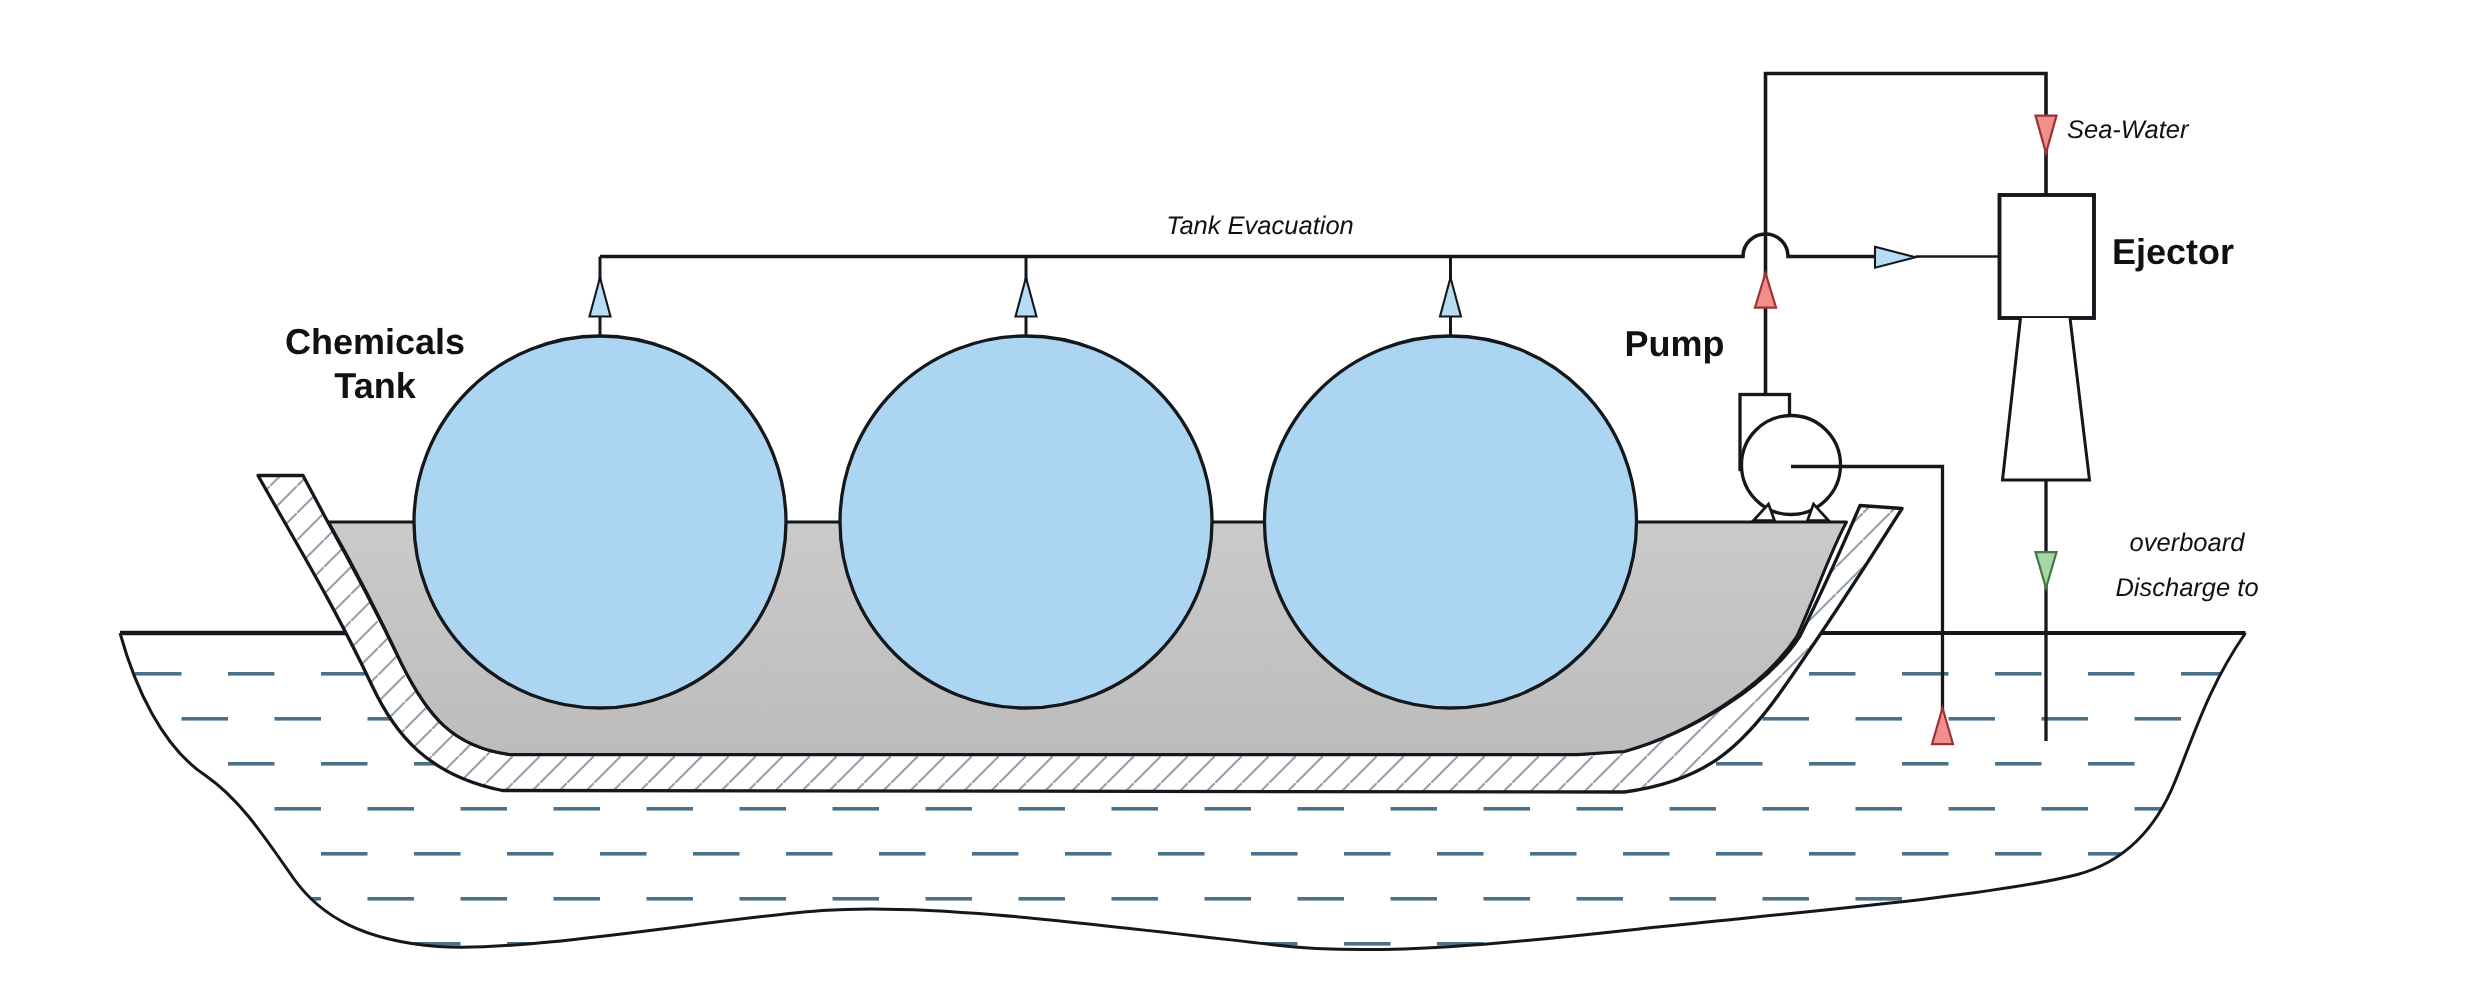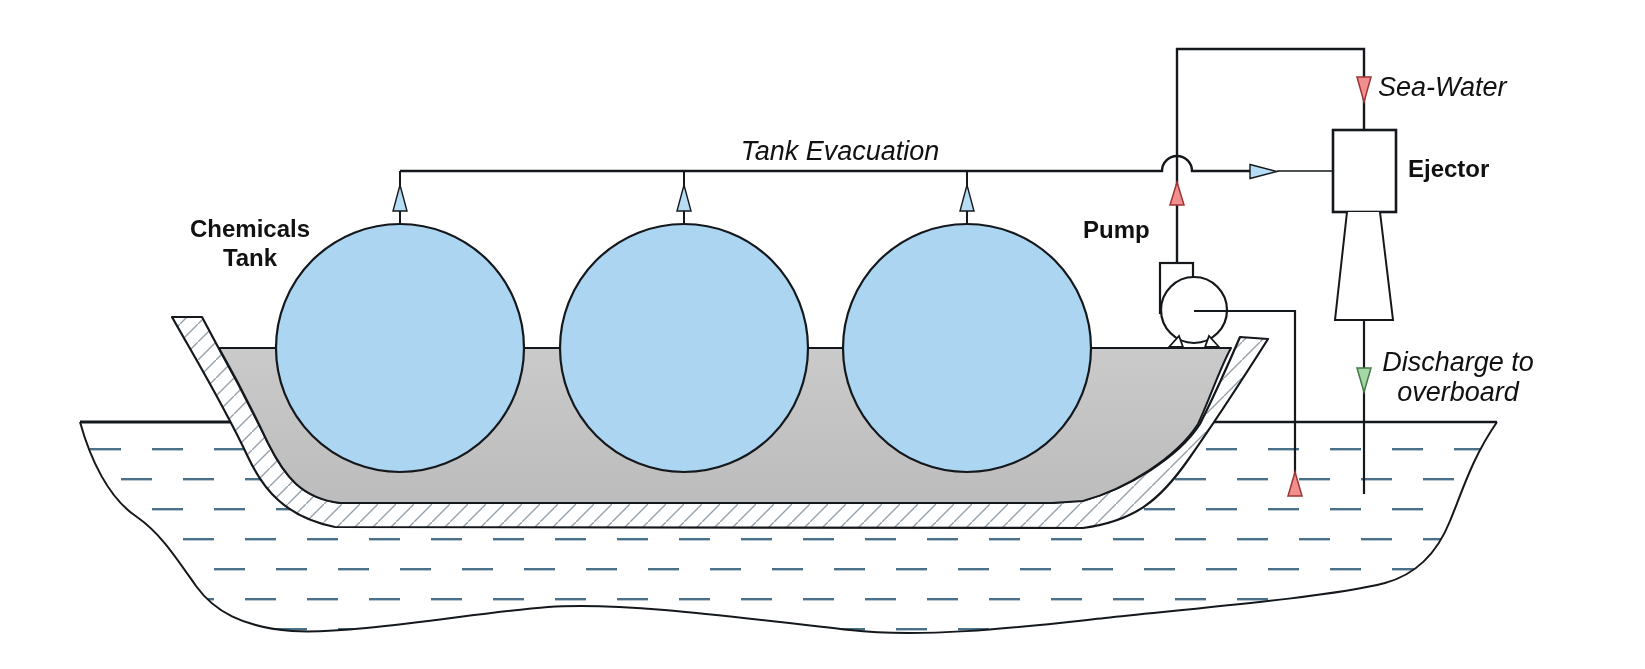--- a/index.html
+++ b/index.html
@@ -3,21 +3,21 @@
 <meta charset="utf-8">
 <style>
   html,body{margin:0;padding:0;background:#ffffff;}
   .canvas{
     position:relative;width:1645px;height:669px;background:#ffffff;
     font-family:"Liberation Sans","DejaVu Sans",sans-serif;overflow:hidden;
   }
   .canvas svg{position:absolute;left:0;top:0;}
   .lbl{position:absolute;color:#111111;white-space:nowrap;}
   .lbl-bold{font-weight:700;font-size:24px;line-height:29px;}
-  .lbl-italic{font-style:italic;font-weight:400;font-size:27px;line-height:30px;}
+  .lbl-italic{font-style:italic;font-weight:400;font-size:17px;line-height:30px;}
   .lbl-center{text-align:center;white-space:normal;}
 </style>
 </head>
 <body>
 
 <div class="canvas">
 
   <svg width="1645" height="669" viewBox="0 0 1645 669">
     <defs>
       <pattern id="hatch" width="18" height="18" patternUnits="userSpaceOnUse">
@@ -134,17 +134,17 @@
 
   <div class="lbl lbl-italic lbl-center" style="left:715px;top:136px;width:250px;">Tank Evacuation</div>
 
   <div class="lbl lbl-bold" style="left:1083px;top:215px;">Pump</div>
 
   <div class="lbl lbl-bold" style="left:1408px;top:154px;">Ejector</div>
 
   <div class="lbl lbl-italic" style="left:1378px;top:72px;">Sea-Water</div>
 
   <div class="lbl lbl-italic lbl-center" style="left:1363px;top:347px;width:190px;">
+    <div>overboard</div>
     <div>Discharge to</div>
-    <div>overboard</div>
   </div>
 
 </div>
 
 </body></html>

